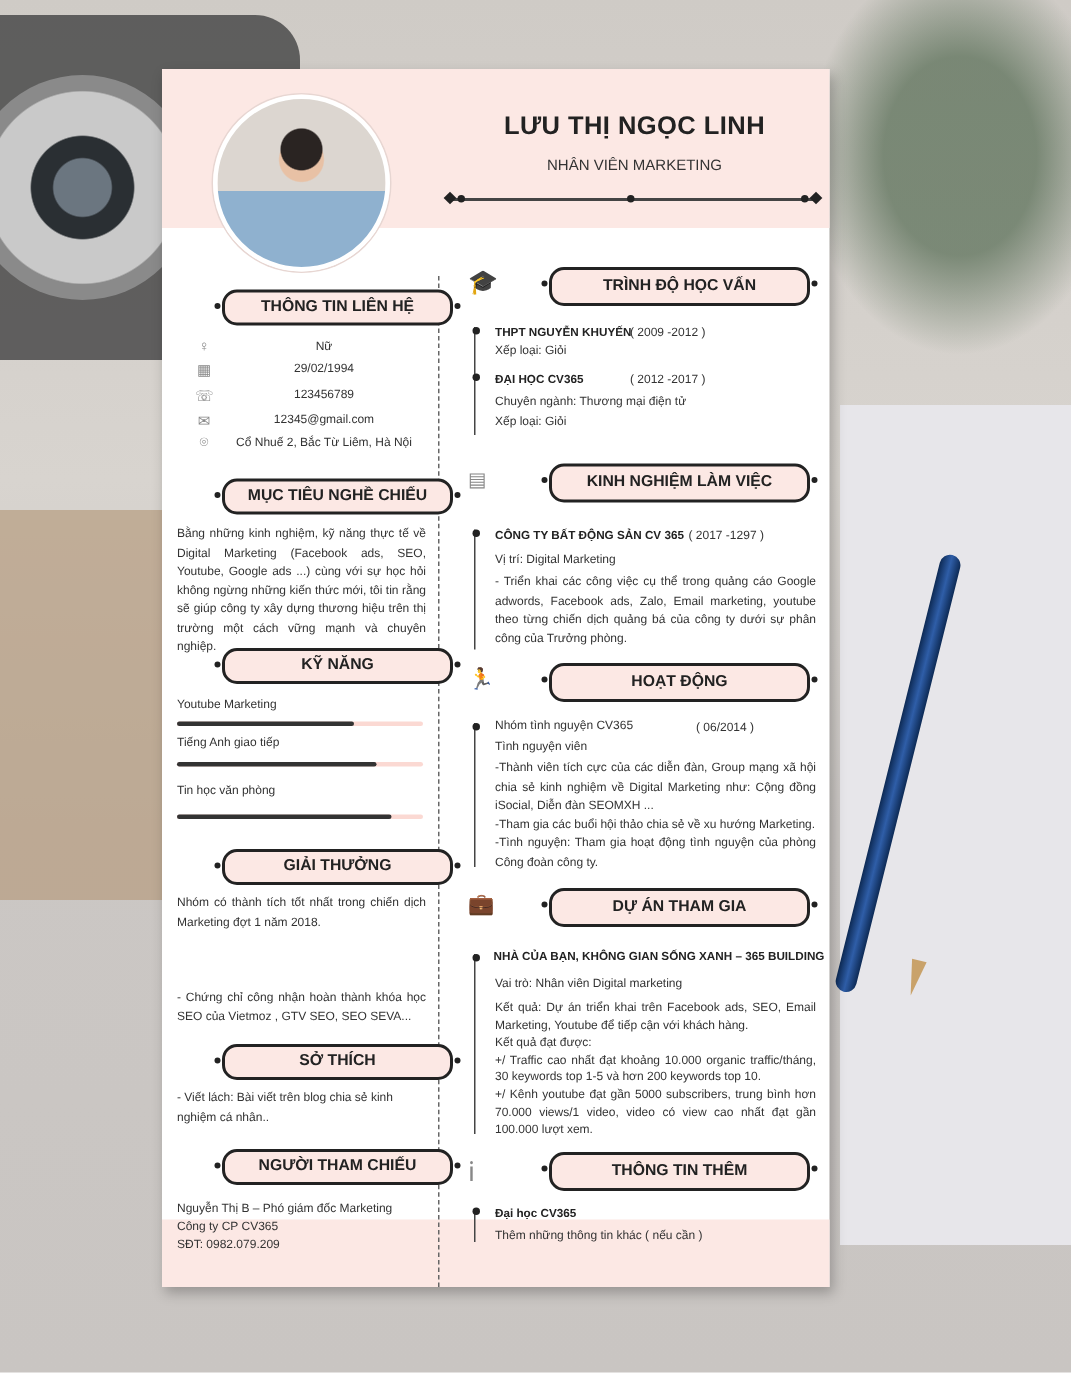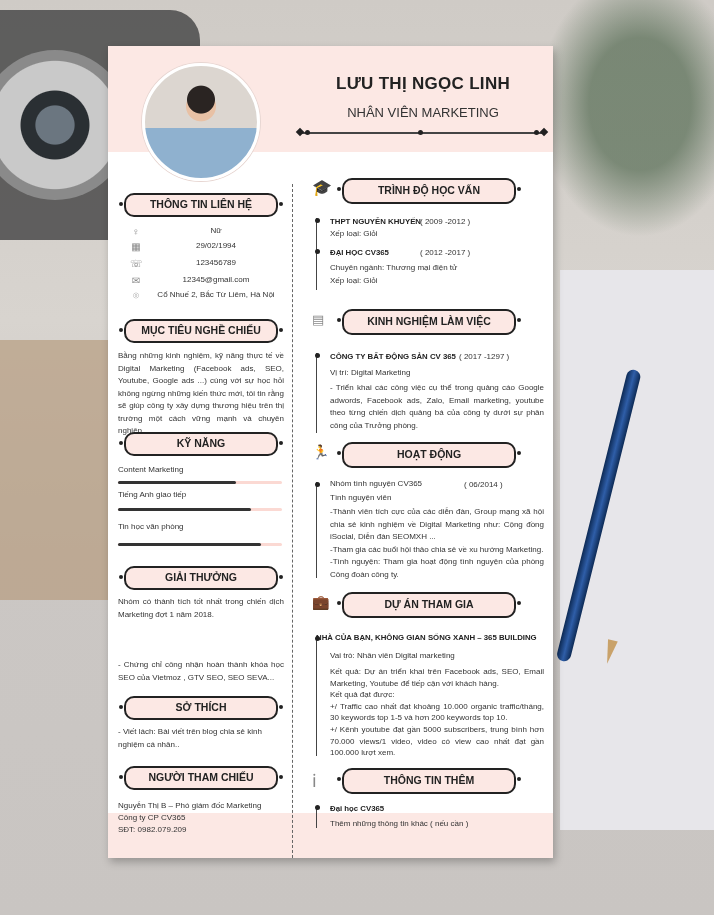--- a/index.html
+++ b/index.html
@@ -14,26 +14,26 @@
   .bg-pine{position:absolute;left:520px;top:0;width:200px;height:260px;background:radial-gradient(ellipse at 60% 40%,#3f5a3e 0 30%,transparent 60%);opacity:.6;}
   .bg-pen{position:absolute;left:628px;top:370px;width:14px;height:300px;border-radius:7px;background:linear-gradient(90deg,#0d2a55,#2f5ea8,#0d2a55);transform:rotate(14deg);transform-origin:top;}
   .bg-pen-tip{position:absolute;left:605px;top:640px;width:0;height:0;border-left:5px solid transparent;border-right:5px solid transparent;border-top:24px solid #c9a26a;transform:rotate(14deg);}
   
   .cv{position:absolute;left:108px;top:46px;width:445px;height:812px;background:#fff;box-shadow:2px 4px 8px rgba(0,0,0,.25);}
   .cv-top{position:absolute;left:0;top:0;width:100%;height:106px;background:#fce8e4;}
   .cv-bottom{position:absolute;left:0;bottom:0;width:100%;height:45px;background:#fce8e4;}
   .divider-v{position:absolute;left:184px;top:138px;height:674px;border-left:1.5px dashed #666;}
   .avatar{position:absolute;left:34px;top:17px;width:112px;height:112px;border-radius:50%;background:radial-gradient(circle at 50% 30%,#2a2422 0 14%,transparent 15%),radial-gradient(circle at 50% 36%,#e8c1a5 0 16%,transparent 17%),linear-gradient(180deg,#dcd6d0 0 55%,#8fb1cf 55% 100%);border:3px solid #fff;box-shadow:0 0 0 1px #e7d6d2;}
   .name{position:absolute;left:190px;top:28px;width:250px;text-align:center;font-size:17px;font-weight:bold;color:#222;letter-spacing:.3px;}
-  .job{position:absolute;left:190px;top:59px;width:250px;text-align:center;font-size:13px;color:#333;}
+  .job{position:absolute;left:190px;top:59px;width:250px;text-align:center;font-size:10px;color:#333;}
   .ornament{position:absolute;left:192px;top:86px;width:244px;height:2px;background:#444;}
   .ornament .dot{position:absolute;top:-2px;width:5px;height:5px;border-radius:50%;background:#222;}
   .ornament .dia{position:absolute;top:-3px;width:6px;height:6px;background:#222;transform:rotate(45deg);}
   
-  .sec{position:absolute;height:20px;border:2px solid #222;border-radius:10px;background:#fce8e4;text-align:center;font-weight:bold;font-size:10.5px;line-height:19px;color:#222;}
+  .sec{position:absolute;height:20px;border:2px solid #222;border-radius:10px;background:#fce8e4;text-align:center;font-weight:bold;font-size:10.5px;line-height:19px;color:#222;margin-left:24px;}
   .sec::before,.sec::after{content:"";position:absolute;top:7px;width:4px;height:4px;border-radius:50%;background:#222;}
   .sec::before{left:-7px}.sec::after{right:-7px}
   .sec.l{left:16px;width:150px}
   .sec.r{left:234px;width:170px;height:22px;line-height:21px}
   .txt{position:absolute;font-size:8px;color:#333;line-height:12.5px;}
   .just{text-align:justify;}
   .contact-row{position:absolute;left:20px;width:160px;height:14px;font-size:8px;color:#333;}
   .contact-row .ic{position:absolute;left:2px;top:0;width:12px;text-align:center;font-size:10px;color:#888;}
   .contact-row .v{position:absolute;left:16px;right:0;text-align:center;}
   .skill-label{position:absolute;left:10px;font-size:8px;color:#333;}
@@ -91,21 +91,21 @@
   </div>
   <div class="contact-row" style="top:244px">
     <span class="ic">⌾</span>
     <span class="v">Cổ Nhuế 2, Bắc Từ Liêm, Hà Nội</span>
   </div>
 
   <div class="sec l" style="top:273px">MỤC TIÊU NGHỀ CHIẾU</div>
   <div class="txt just" style="left:10px;top:304px;width:166px">Bằng những kinh nghiệm, kỹ năng thực tế về Digital Marketing (Facebook ads, SEO, Youtube, Google ads ...) cùng với sự học hỏi không ngừng những kiến thức mới, tôi tin rằng sẽ giúp công ty xây dựng thương hiệu trên thị trường một cách vững mạnh và chuyên nghiệp.</div>
 
   <div class="sec l" style="top:386px">KỸ NĂNG</div>
-  <div class="skill-label" style="top:419px">Content Marketing</div>
+  <div class="skill-label" style="top:419px">Youtube Marketing</div>
   <div class="bar" style="top:435px">
       <div class="fill" style="width:72%"></div>
     </div>
   <div class="skill-label" style="top:444px">Tiếng Anh giao tiếp</div>
   <div class="bar" style="top:462px">
       <div class="fill" style="width:81%"></div>
     </div>
   <div class="skill-label" style="top:476px">Tin học văn phòng</div>
   <div class="bar" style="top:497px">
       <div class="fill" style="width:87%"></div>
@@ -154,21 +154,21 @@
   <div class="entry-date" style="left:356px;top:434px">( 06/2014 )</div>
   <div class="txt" style="left:222px;top:446px">Tình nguyện viên</div>
   <div class="txt just" style="left:222px;top:460px;width:214px;white-space:pre-line">-Thành viên tích cực của các diễn đàn, Group mạng xã hội chia sẻ kinh nghiệm về Digital Marketing như: Cộng đồng iSocial, Diễn đàn SEOMXH ...
 -Tham gia các buổi hội thảo chia sẻ về xu hướng Marketing.
 -Tình nguyện: Tham gia hoạt động tình nguyện của phòng Công đoàn công ty.</div>
 
   <div class="sicon" style="top:548px;font-size:14px">💼</div>
   <div class="sec r" style="top:546px">DỰ ÁN THAM GIA</div>
   <div class="timeline" style="top:590px;height:120px"></div>
   <div class="bullet" style="top:590px"></div>
-  <div class="entry-title" style="left:208px;top:587px">NHÀ CỦA BẠN, KHÔNG GIAN SỐNG XANH – 365 BUILDING</div>
+  <div class="entry-title" style="left:221px;top:587px">NHÀ CỦA BẠN, KHÔNG GIAN SỐNG XANH – 365 BUILDING</div>
   <div class="txt" style="left:222px;top:604px">Vai trò: Nhân viên Digital marketing</div>
   <div class="txt just" style="left:222px;top:620px;width:214px;white-space:pre-line;line-height:11.6px">Kết quả: Dự án triển khai trên Facebook ads, SEO, Email Marketing, Youtube để tiếp cận với khách hàng.
 Kết quả đạt được:
 +/ Traffic cao nhất đạt khoảng 10.000 organic traffic/tháng, 30 keywords top 1-5 và hơn 200 keywords top 10.
 +/ Kênh youtube đạt gần 5000 subscribers, trung bình hơn 70.000 views/1 video, video có view cao nhất đạt gần 100.000 lượt xem.</div>
 
   <div class="sicon" style="top:722px;font-size:18px">ℹ</div>
   <div class="sec r" style="top:722px">THÔNG TIN THÊM</div>
   <div class="timeline" style="top:760px;height:22px"></div>
   <div class="bullet" style="top:759px"></div>

